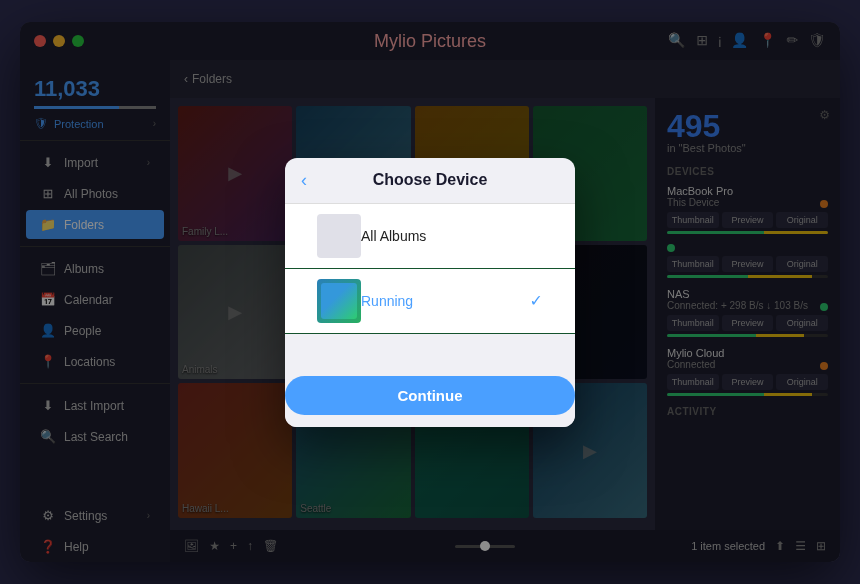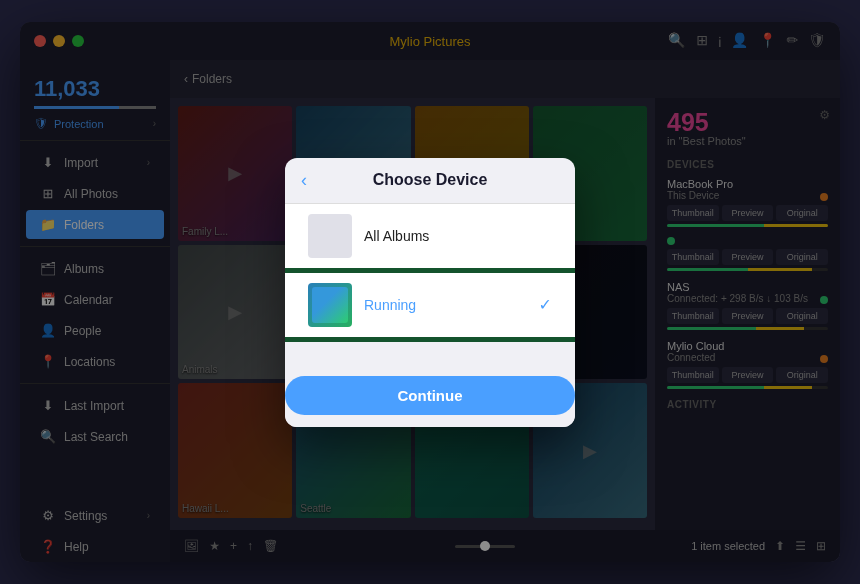--- a/index.html
+++ b/index.html
@@ -41,22 +41,22 @@
       height: 12px;
       border-radius: 50%;
     }
     .tl-red { background: #ff5f57; }
     .tl-yellow { background: #febc2e; }
     .tl-green { background: #28c840; }
     .titlebar-title {
       position: absolute;
       left: 50%;
       transform: translateX(-50%);
-      color: #eab308;
-      font-size: 13px;
+      color: #fca5a5;
+      font-size: 18px;
       font-weight: 500;
     }
     .titlebar-icons {
       position: absolute;
       right: 14px;
       display: flex;
       gap: 10px;
       color: #888;
       font-size: 14px;
     }
@@ -197,23 +197,23 @@
     .pc-12 { background: linear-gradient(135deg, #1abc9c, #16a085); }
     
     .right-panel {
       width: 185px;
       background: #1e1e2e;
       padding: 12px;
       flex-shrink: 0;
       overflow-y: auto;
     }
     .right-panel .count-big {
-      font-size: 25px;
+      font-size: 32px;
       font-weight: 700;
-      color: #ec4899;
+      color: #3b82f6;
       line-height: 1;
     }
     .right-panel .count-sub {
       color: #888;
       font-size: 11px;
       margin-bottom: 12px;
     }
     .section-title {
       color: #666;
       font-size: 10px;
@@ -329,24 +329,23 @@
       font-weight: 600;
       color: #1a1a2e;
     }
     .modal-body {
       background: #f0f0f5;
       min-height: 160px;
     }
     .album-item {
       display: flex;
       align-items: center;
-      gap: 12px;
-      padding: 10px 23px;
+      padding: 10px 32px;
       cursor: pointer;
-      border-bottom: 5px solid #14532d;
+      border-bottom: 1px solid #14532d;
       background: #fff;
     }
     .album-thumbnail {
       width: 44px;
       height: 44px;
       border-radius: 4px;
       background: #e0e0e8;
       flex-shrink: 0;
       overflow: hidden;
     }

